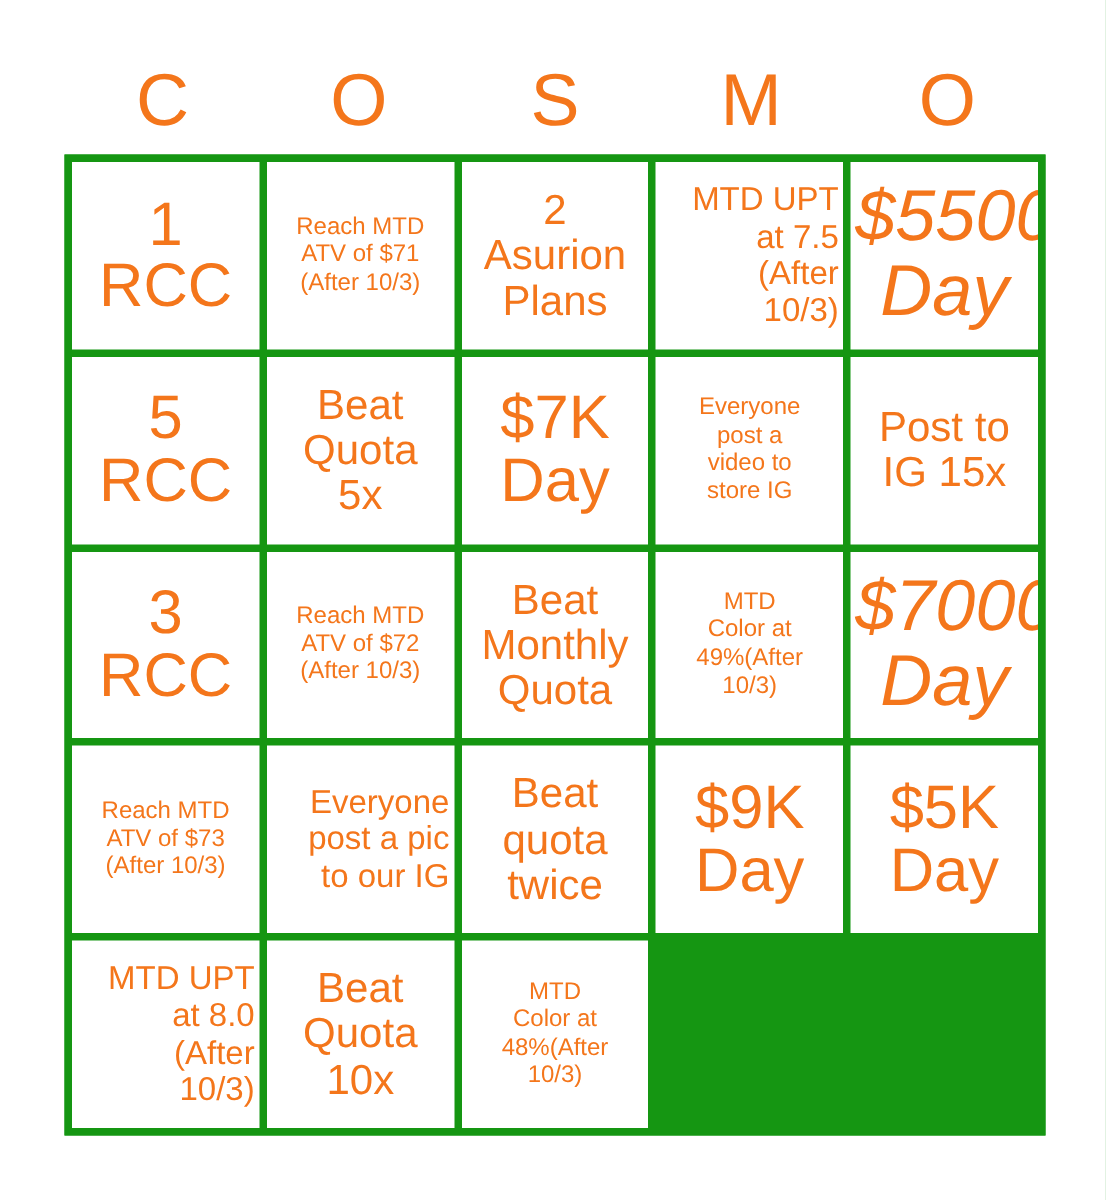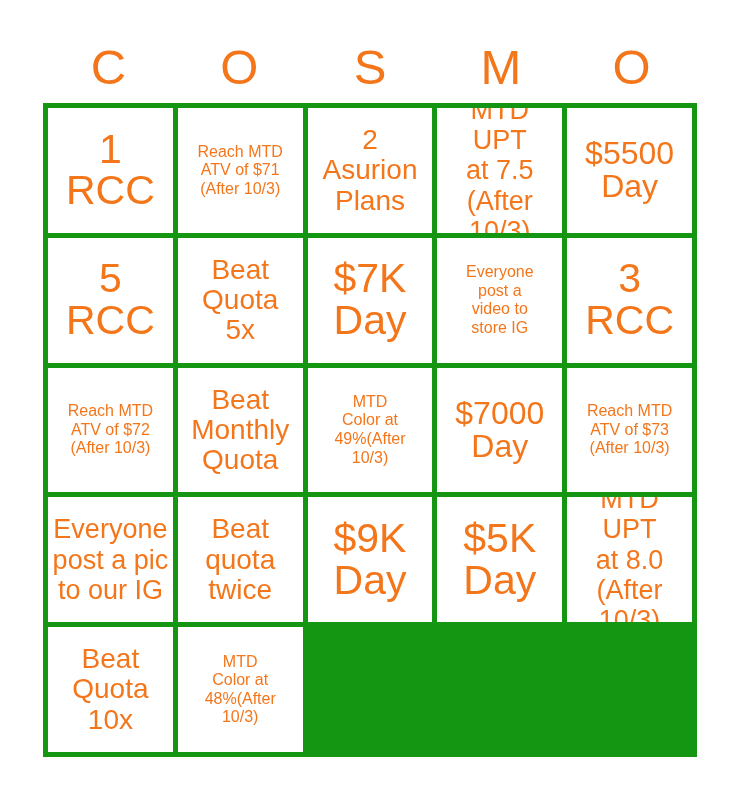--- a/index.html
+++ b/index.html
@@ -73,23 +73,23 @@
   .cell-text {
     color: #F4761B;
     line-height: 1.06;
     white-space: pre-line;
     display: block;
     width: 100%;
   }
 
   
   .sz-xl  { font-size: 41px; line-height: 1.02; }
-  .sz-lg  { font-size: 32px; line-height: 1.04; }
+  .sz-lg  { font-size: 48px; line-height: 1.04; font-style: italic; }
   .sz-md  { font-size: 28px; line-height: 1.08; }
-  .sz-sm  { font-size: 27px; line-height: 1.12; }
+  .sz-sm  { font-size: 22px; line-height: 1.12; text-align: right; }
   .sz-xs  { font-size: 16px; line-height: 1.16; }
 </style>
 </head>
 <body>
 
 <div class="card">
 
   <div class="header-row">
     <div class="header-letter">C</div>
     <div class="header-letter">O</div>
@@ -136,20 +136,24 @@
         <span class="cell-text sz-xl">$7K
 Day</span>
       </div>
       <div class="cell">
         <span class="cell-text sz-xs">Everyone
 post a
 video to
 store IG</span>
       </div>
       <div class="cell">
+        <span class="cell-text sz-md">Post to
+IG 15x</span>
+      </div>
+      <div class="cell">
         <span class="cell-text sz-xl">3
 RCC</span>
       </div>
       <div class="cell">
         <span class="cell-text sz-xs">Reach MTD
 ATV of $72
 (After 10/3)</span>
       </div>
       <div class="cell">
         <span class="cell-text sz-md">Beat

